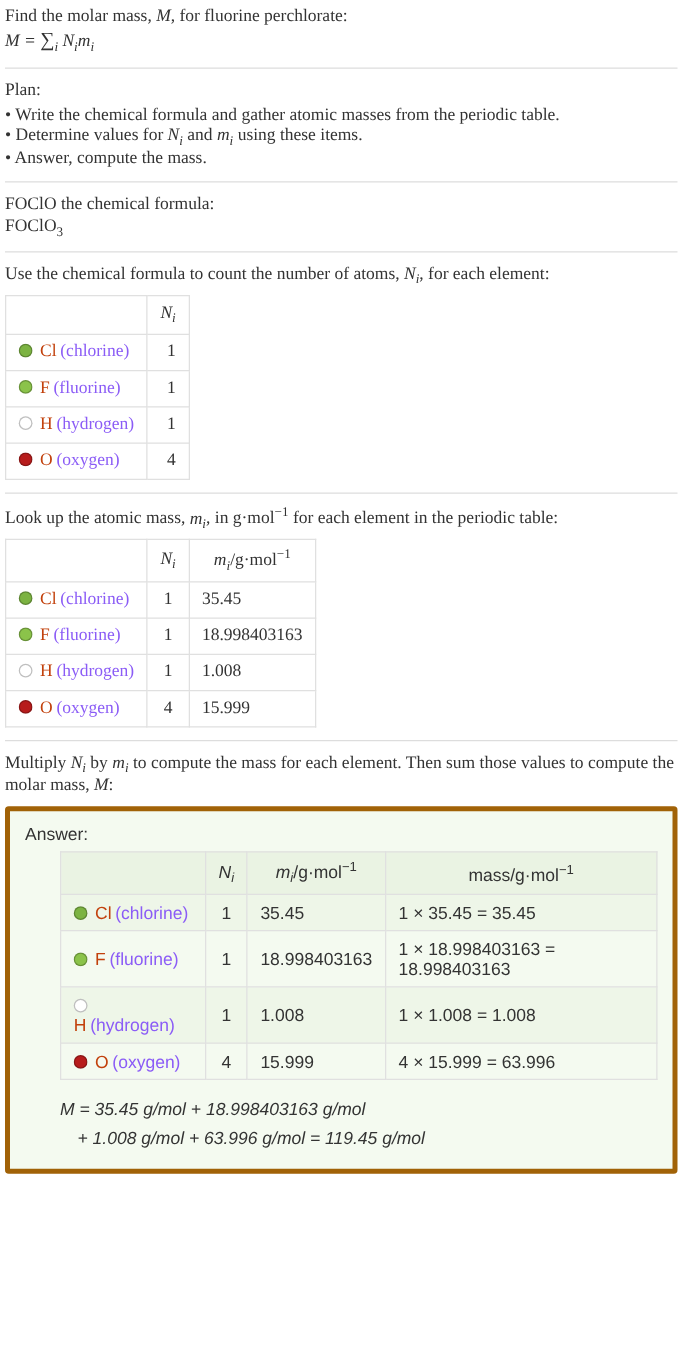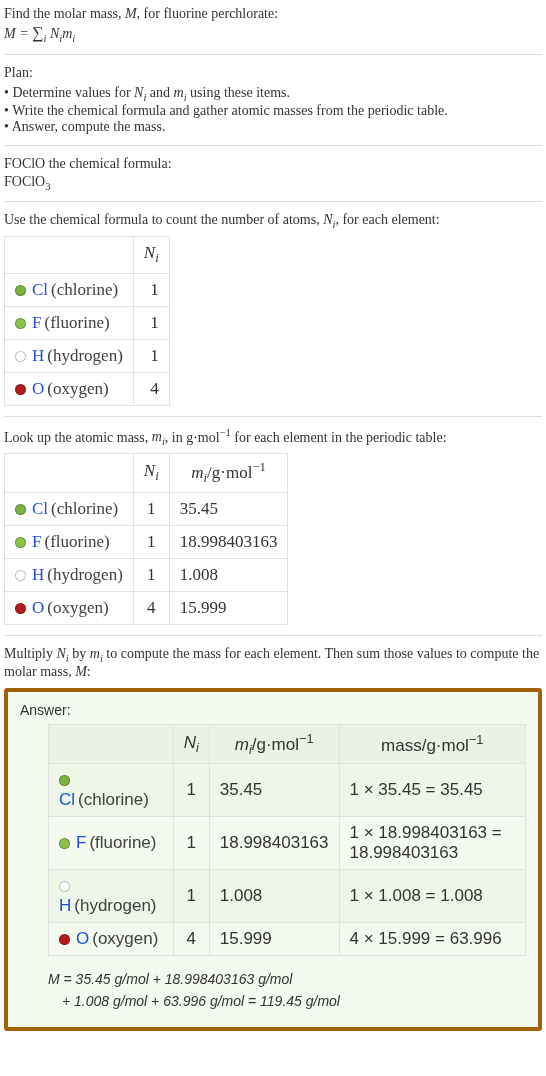--- a/index.html
+++ b/index.html
@@ -16,21 +16,21 @@
 .formula-line { font-style: italic; margin-top: 2px; }
 .sub { vertical-align: sub; font-size: 0.75em; }
 .sup { vertical-align: super; font-size: 0.75em; }
 .bullet-list { margin-top: 4px; }
 .bullet-item { margin-left: 0; }
 .italic { font-style: italic; }
 
 table.data {
   border-collapse: collapse;
   margin-top: 6px;
-  font-size: 17px;
+  font-size: 14px;
 }
 table.data th, table.data td {
   border: 1px solid #e0e0e0;
   padding: 6px 10px;
   text-align: left;
 }
 table.data th {
   font-weight: normal;
   text-align: center;
   background: #fff;
@@ -40,22 +40,22 @@
 
 .swatch {
   display: inline-block;
   width: 11px;
   height: 11px;
   border-radius: 50%;
   margin-right: 6px;
   vertical-align: -1px;
   border: 1px solid rgba(0,0,0,0.25);
 }
-.el-label .sym { color: #1d4ed8; }
-.el-label .name { color: #404040; margin-left: 3px; }
+.el-label .sym { color: #c2410c; }
+.el-label .name { color: #8b5cf6; margin-left: 3px; }
 
 .answer-box {
   border: 4px solid #a16207;
   background: #f4faf0;
   border-radius: 3px;
   padding: 10px 12px 14px 12px;
   margin-top: 6px;
 }
 .answer-box .ans-title { margin-bottom: 6px; }
 .answer-box table.data th { background: #eaf3e3; text-align: center;}
@@ -73,22 +73,22 @@
   </div>
   <div class="formula-line">
     <span class="italic">M</span> = <span style="font-size:16px;">∑</span><span class="sub italic">i</span> <span class="italic">N<span class="sub">i</span>m<span class="sub">i</span></span>
   </div>
 </div>
 <hr>
 
 <div class="section">
   <div>Plan:</div>
   <div class="bullet-list">
+    <div class="bullet-item">• Write the chemical formula and gather atomic masses from the periodic table.</div>
     <div class="bullet-item">• Determine values for <span class="italic">N<span class="sub">i</span></span> and <span class="italic">m<span class="sub">i</span></span> using these items.</div>
-    <div class="bullet-item">• Write the chemical formula and gather atomic masses from the periodic table.</div>
     <div class="bullet-item">• Answer, compute the mass.</div>
   </div>
 </div>
 <hr>
 
 <div class="section">
   <div>FOClO the chemical formula:</div>
   <div style="margin-top:2px;">
     <span>FOClO</span><span class="sub">3</span>
   </div>

